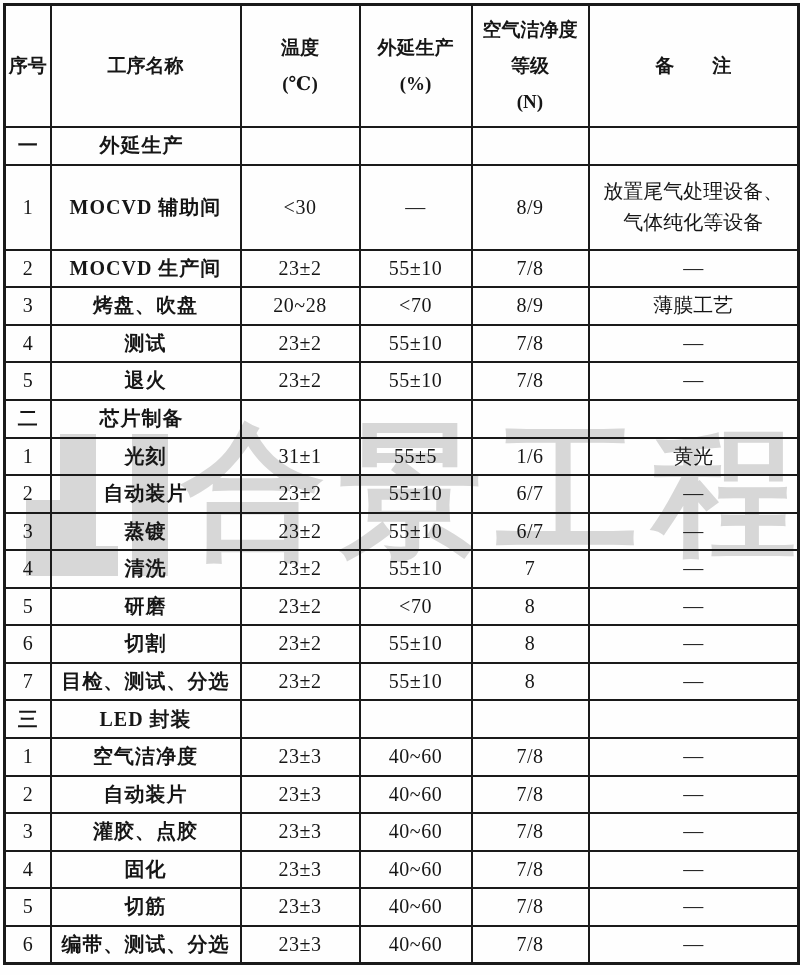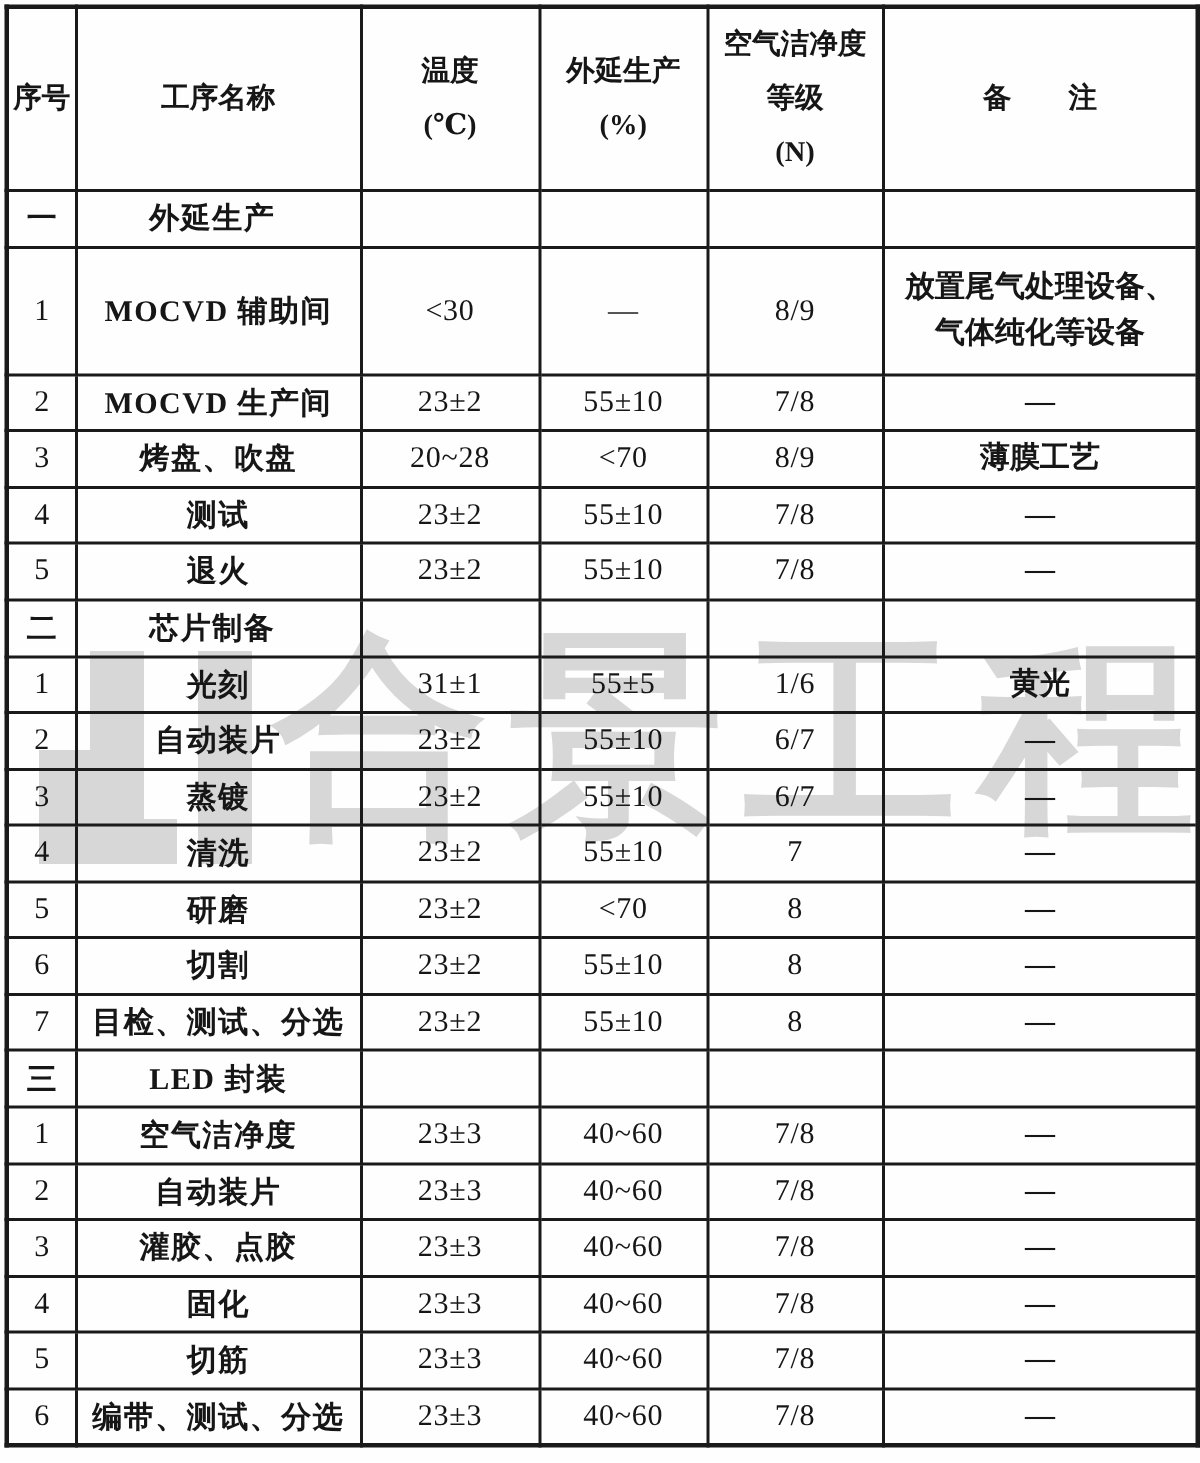--- a/index.html
+++ b/index.html
@@ -66,21 +66,21 @@
   .proc tbody tr { height: 37.5px; }
   .proc tbody tr.section-row { height: 38px; }
   .proc tbody tr.tall-row { height: 85px; }
 
   .proc td { font-size: 20px; }
   td.c-no   { font-weight: 400; }
   tr.section-row td.c-no { font-weight: 700; }
   td.c-name { font-weight: 700; letter-spacing: 1px; }
   tr.section-row td.c-name { text-align: left; padding-left: 48px; }
   td.c-temp, td.c-hum, td.c-clean { font-weight: 400; letter-spacing: 0.5px; }
-  td.c-remark { font-weight: 700; line-height: 1.55; padding: 2px 6px; }
+  td.c-remark { font-weight: 400; line-height: 1.55; padding: 2px 6px; }
 
   .hdr-line { display: block; }
 </style>
 </head>
 <body>
 
 <div class="page">
 
   <div class="watermark">
     <svg class="wm-logo" width="160" height="150" viewBox="0 0 160 150">

